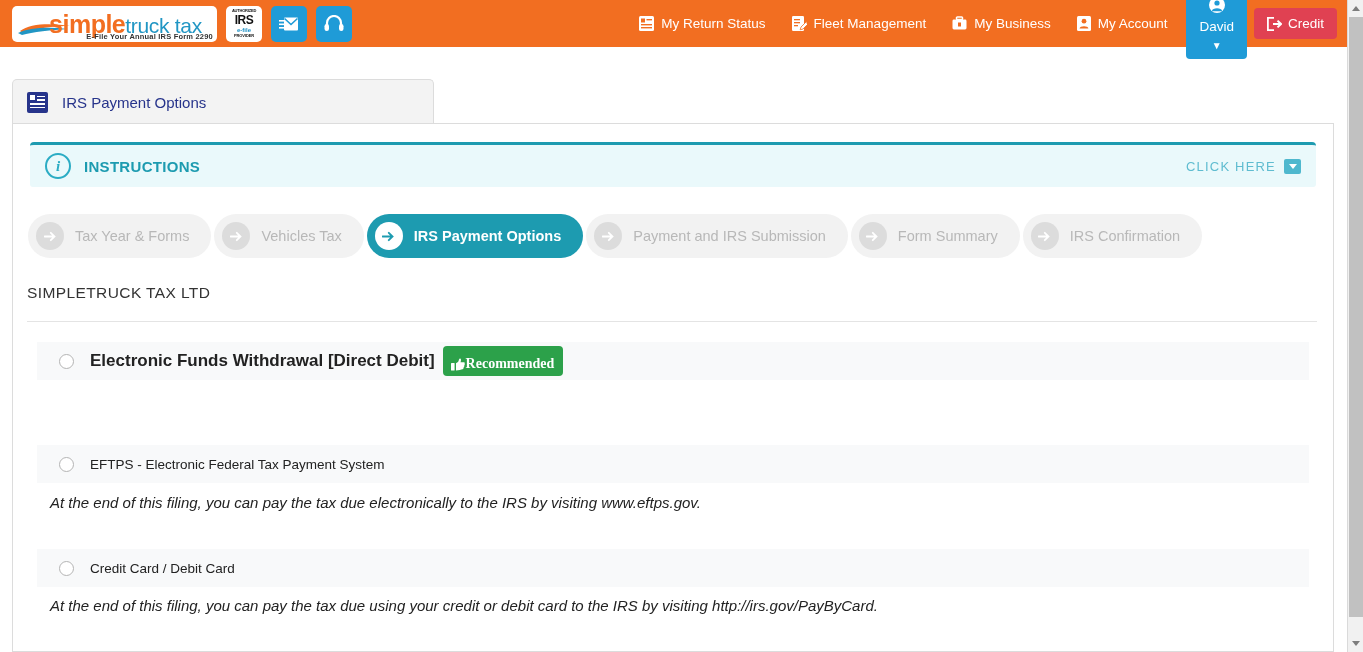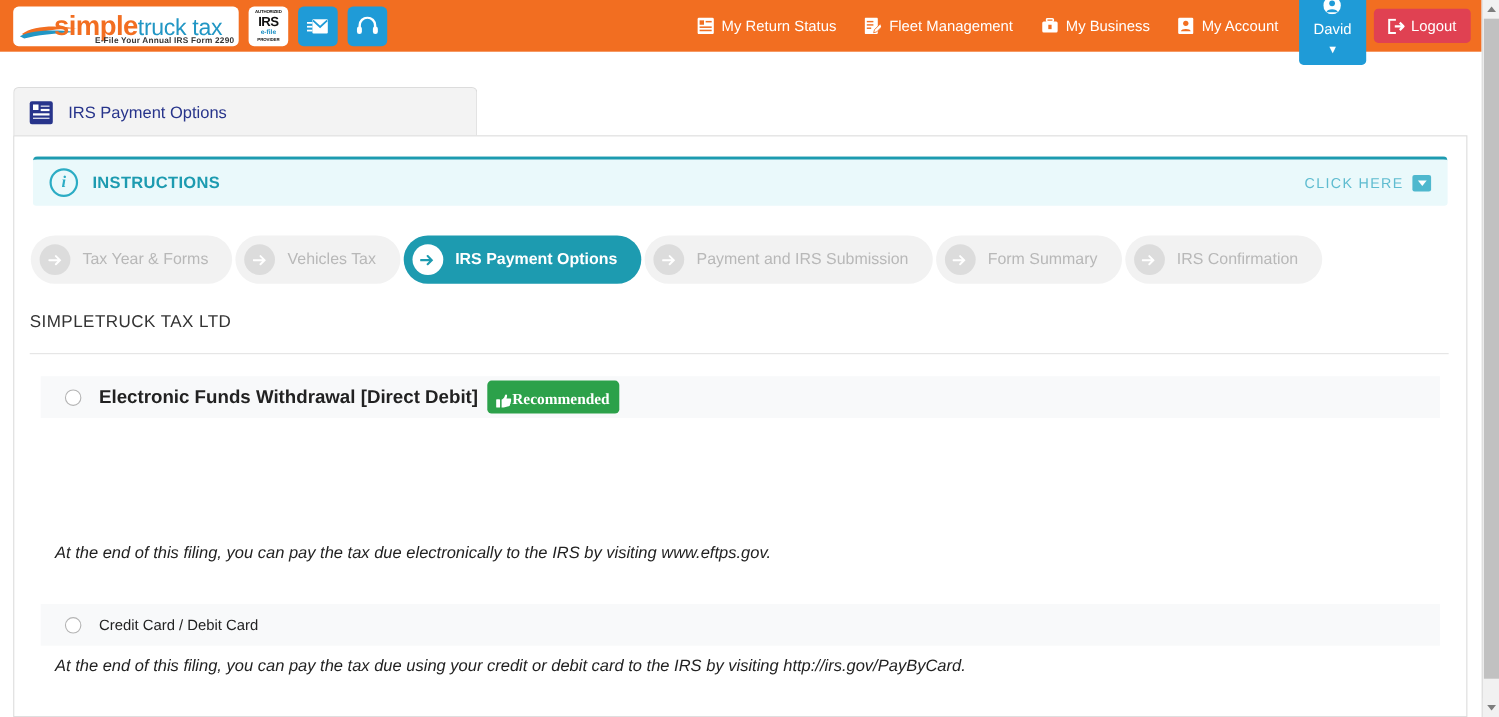--- a/index.html
+++ b/index.html
@@ -358,21 +358,21 @@
       </svg>
       <span>David</span>
       <span style="font-size:10px;">▼</span>
     </div>
 
     <div class="btn-logout">
       <svg width="15" height="14" viewBox="0 0 15 14">
         <path d="M7,0.8 L0.8,0.8 L0.8,13.2 L7,13.2" stroke="#fff" stroke-width="2" fill="none"></path>
         <path d="M6,7 L14,7 M10.5,3.6 L14,7 L10.5,10.4" stroke="#fff" stroke-width="2" fill="none"></path>
       </svg>
-      <span>Logout</span>
+      <span>Credit</span>
     </div>
   </div>
 </div>
 
 <div class="tab-row">
   <div class="tab">
     <span class="tab-icon">
       <i style="left:3px;top:3.5px;width:5px;height:5px;"></i>
       <i style="left:10px;top:4px;width:8px;height:1.8px;"></i>
       <i style="left:10px;top:7.5px;width:8px;height:1.8px;"></i>
@@ -459,20 +459,24 @@
     <span class="option-label">Electronic Funds Withdrawal [Direct Debit]</span>
     <span class="badge-rec">
       <svg width="14" height="13" viewBox="0 0 14 13">
         <rect x="0" y="5" width="3.6" height="7.5" rx="0.6" fill="#fff"></rect>
         <path d="M5,12.5 L5,5.2 C5,5.2 7.4,4.4 7.8,2.2 C8.1,0.4 9.6,0.1 9.9,1.2 C10.2,2.4 9.5,4.2 9.5,4.2 L13,4.2 C13.8,4.2 14,5 13.6,5.8 C14,6.5 13.6,7.3 13.2,7.6 C13.5,8.4 13.1,9.2 12.6,9.5 C12.8,10.3 12.3,11.1 11.5,11.3 C10.4,11.6 7.5,12.5 5,12.5 Z" fill="#fff"></path>
       </svg>
       <span>Recommended</span>
     </span>
   </div>
 
+  <div class="option-bar" style="top:321px;">
+    <span class="radio"></span>
+    <span class="option-label thin">EFTPS - Electronic Federal Tax Payment System</span>
+  </div>
   <div class="desc" style="top:370px;">At the end of this filing, you can pay the tax due electronically to the IRS by visiting www.eftps.gov.</div>
 
   <div class="option-bar" style="top:425px;">
     <span class="radio"></span>
     <span class="option-label thin">Credit Card / Debit Card</span>
   </div>
   <div class="desc" style="top:473px;">At the end of this filing, you can pay the tax due using your credit or debit card to the IRS by visiting http://irs.gov/PayByCard.</div>
 
 </div>
 

